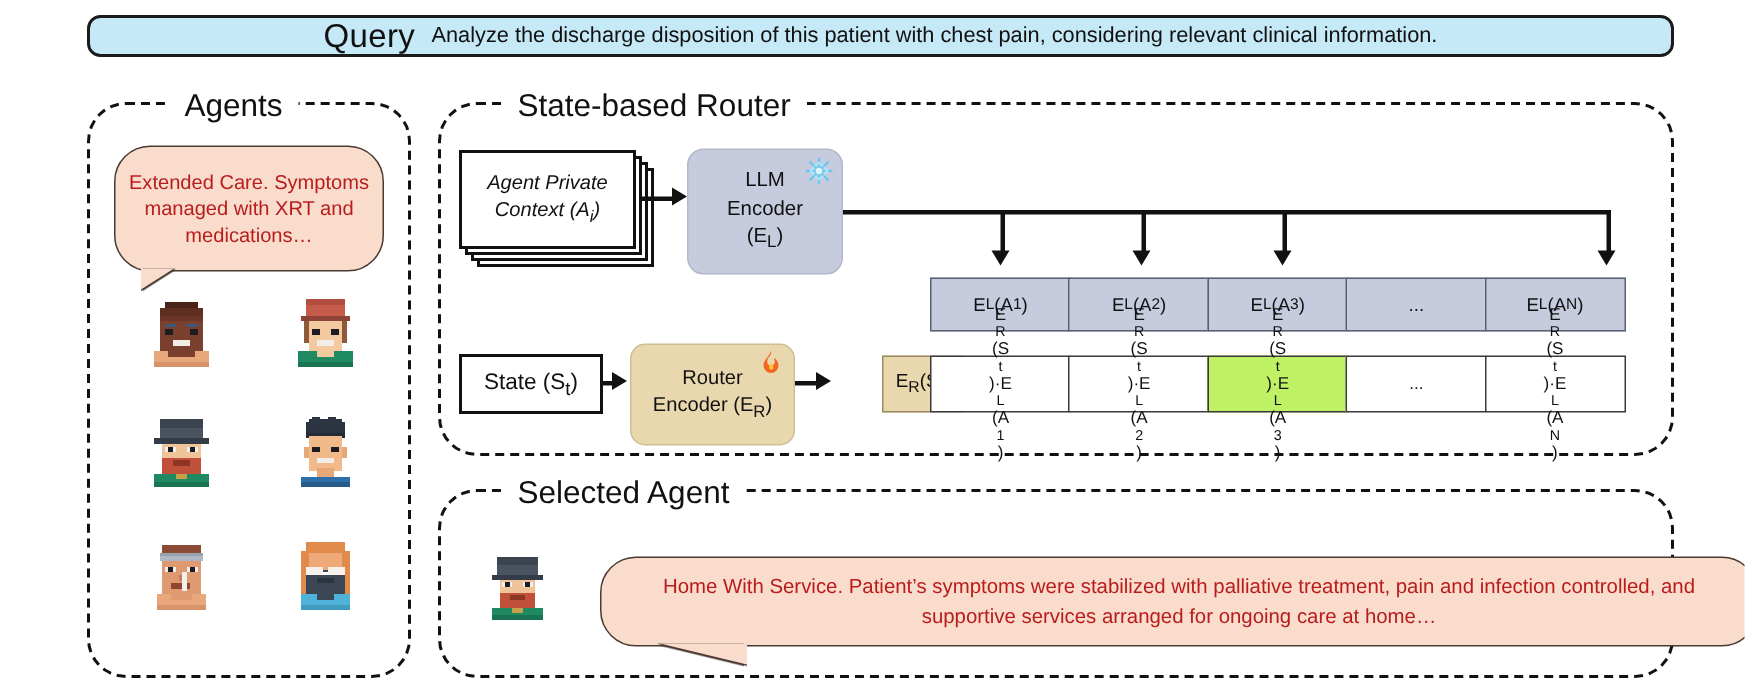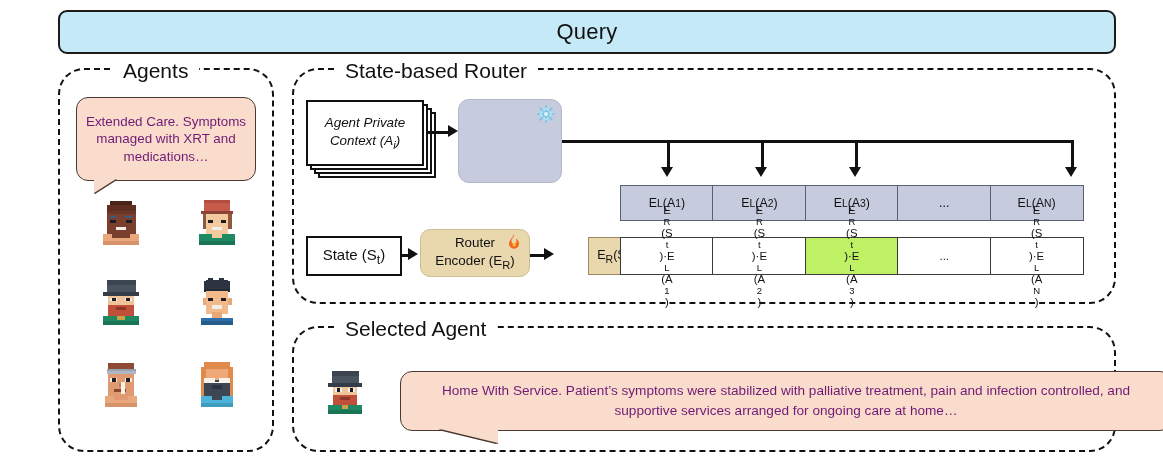--- a/index.html
+++ b/index.html
@@ -12,21 +12,21 @@
     position: relative;
     font-family: "Liberation Sans", sans-serif;
     color: #111111;
     overflow: hidden;
   }
 
   
   #query-banner {
     position: absolute;
     left: 58px; top: 10px;
-    width: 1058px; height: 44px;
+    width: 1058px; height: 28px;
     background: #C6E9F7;
     border: 2px solid #1b1b1b;
     border-radius: 9px;
     display: flex;
     align-items: center;
     justify-content: center;
     gap: 11px;
   }
   #query-label {
     font-size: 22px;
@@ -64,26 +64,26 @@
   #router-title  { left: 334px; top: 60px; }
 
   #selected-panel{ left: 292px; top: 326px; width: 824px; height: 126px; }
   #selected-title{ left: 334px; top: 318px; }
 
   
   .bubble {
     position: absolute;
     background: #F9DCCC;
     border: 1.7px solid #4a3a33;
-    border-radius: 12px;
+    border-radius: 24px;
     display: flex;
     align-items: center;
     justify-content: center;
     text-align: center;
-    color: #701a75;
+    color: #b91c1c;
   }
   .bubble-tail {
     position: absolute;
     width: 0; height: 0;
   }
 
   #agent-bubble {
     left: 76px; top: 97px;
     width: 180px; height: 84px;
     padding: 4px 8px;
@@ -169,21 +169,21 @@
     width: 96px; height: 40px;
     background: #fff;
     border: 2.2px solid #111;
     display: flex; align-items: center; justify-content: center;
     font-size: 15px;
   }
 
   #router-encoder {
     position: absolute;
     left: 420px; top: 229px;
-    width: 110px; height: 48px;
+    width: 110px; height: 68px;
     background: #E9D7AE;
     border: 1.4px solid #cfbd95;
     border-radius: 10px;
     display: flex; align-items: center; justify-content: center;
     text-align: center;
     font-size: 13.4px; line-height: 1.32;
   }
   #fire-icon {
     position: absolute;
     right: 5px; top: 1px;
@@ -271,20 +271,21 @@
   #a3 { left: 408px; top: 248px; }
   
   #c4 { left: 530px; top: 254px; width: 16px; }
   #a4 { left: 544px; top: 248px; }
 </style>
 </head>
 <body>
 
 <div id="query-banner">
   <span id="query-label">Query</span>
+  <span id="query-text">Analyze the discharge disposition of this patient with chest pain, considering relevant clinical information.</span>
 </div>
 
 <div id="agents-panel" class="dashed-panel"></div>
 <div id="agents-title" class="panel-title">Agents</div>
 
 <div id="agent-bubble" class="bubble">Extended Care. Symptoms managed with XRT and medications…</div>
 <div id="agent-bubble-tail" class="bubble-tail"></div>
 
 <div class="avatar" id="av-0">
 <svg viewBox="0 0 32 32" shape-rendering="crispEdges">
@@ -402,20 +403,25 @@
 <div class="stack-card" id="ctx-card-0">
   <span>
     <span>Agent Private Context (A</span><sub>i</sub><span>)</span>
   </span>
 </div>
 
 <div class="conn h-line" id="c1"></div>
 <div class="arrow-r" id="a1"></div>
 
 <div id="llm-encoder">
+  <span>
+    <span>LLM</span><br>
+    <span>Encoder</span><br>
+    <span>(E</span><sub>L</sub><span>)</span>
+  </span>
   <svg id="snowflake-icon" viewBox="0 0 24 24">
     <g stroke="#6CC8EC" stroke-width="1.8" stroke-linecap="round">
       <line x1="12" y1="3" x2="12" y2="21"></line>
       <line x1="3" y1="12" x2="21" y2="12"></line>
       <line x1="5.5" y1="5.5" x2="18.5" y2="18.5"></line>
       <line x1="18.5" y1="5.5" x2="5.5" y2="18.5"></line>
     </g>
     <g stroke="#AEE4F7" stroke-width="1.5" stroke-linecap="round">
       <line x1="12" y1="6" x2="9.5" y2="8"></line>
         <line x1="12" y1="6" x2="14.5" y2="8"></line>

